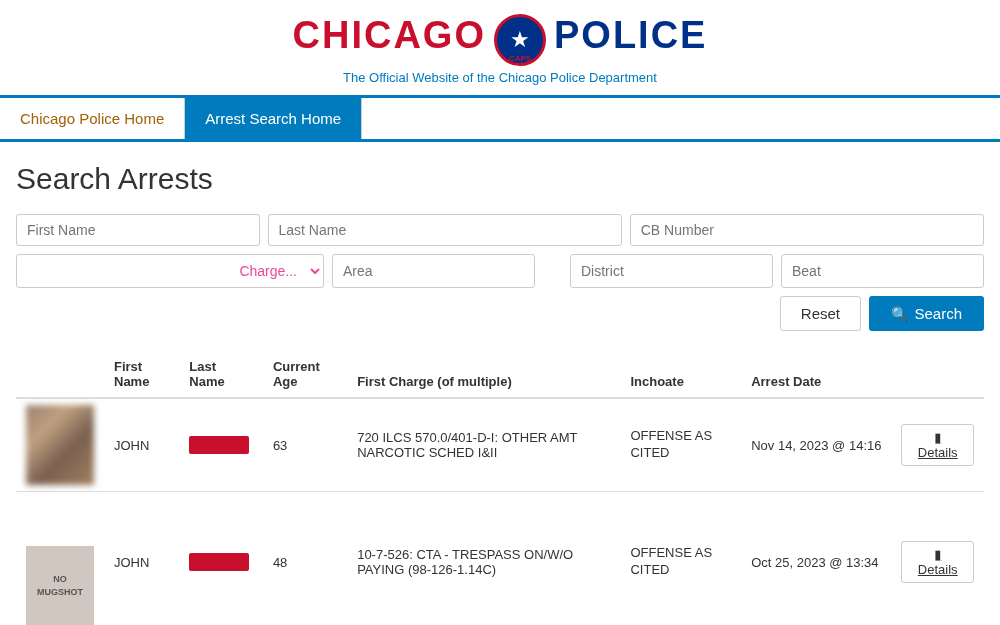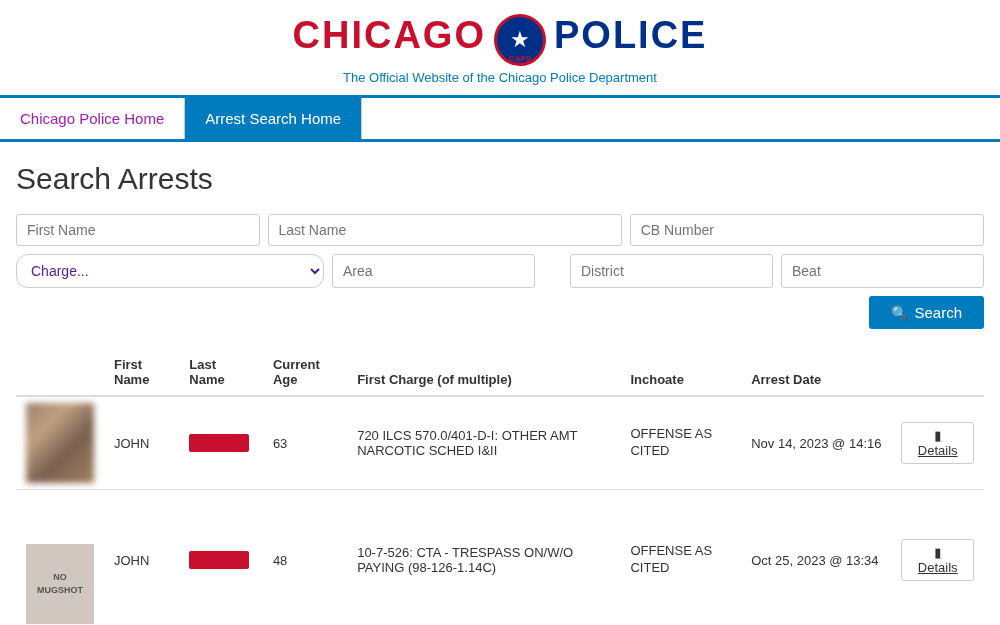--- a/index.html
+++ b/index.html
@@ -16,41 +16,41 @@
       border: 3px solid #c8102e; position: relative; flex-shrink: 0;
     }
     .caps-star { color: #fff; font-size: 22px; }
     .caps-label { color: #c8102e; font-size: 8px; font-weight: bold; position: absolute; bottom: 0; }
     .header-subtitle { color: #007bbd; font-size: 13px; margin-top: 4px; }
 
     
     .nav-bar { display: flex; background: #fff; border-bottom: 3px solid #007bbd; }
     .nav-item {
       padding: 12px 20px; font-size: 15px; cursor: pointer; font-weight: 500;
-      border-right: 1px solid #ccc; color: #a21caf; text-decoration: none;
+      border-right: 1px solid #ccc; color: #a16207; text-decoration: none;
     }
     .nav-item.active { background: #007bbd; color: #fff; }
 
     
     .main { padding: 20px 16px; }
     .page-title { font-size: 30px; font-weight: 300; color: #333; margin-bottom: 18px; }
 
     
     .search-form { margin-bottom: 20px; }
     .form-row { display: flex; gap: 8px; margin-bottom: 8px; }
     .form-input {
       border: 1px solid #ccc; border-radius: 3px; padding: 7px 10px;
       font-size: 14px; outline: none; color: #555;
     }
     .input-first-name { flex: 1; }
     .input-last-name { flex: 1.5; }
     .input-cb { flex: 1.5; }
     .select-charge {
-      flex: 2.5; border: 1px solid #ccc; border-radius: 12px; padding: 7px 10px;
-      font-size: 14px; color: #4c1d95; background: #fff; outline: none;
+      flex: 2.5; border: 1px solid #ccc; border-radius: 3px; padding: 7px 10px;
+      font-size: 14px; color: #ec4899; background: #fff; outline: none; text-align: right;
     }
     .input-area { flex: 1; }
     .input-district { flex: 1; margin-left: 27px; }
     .input-beat { flex: 1; }
 
     
     .btn-reset {
       padding: 8px 20px; background: #fff; border: 1px solid #ccc;
       border-radius: 3px; font-size: 15px; cursor: pointer; color: #333;
     }
@@ -123,20 +123,21 @@
     </div>
     <div class="form-row">
       <select class="select-charge">
         <option>Charge...</option>
       </select>
       <input class="form-input input-area" type="text" placeholder="Area" style="">
       <input class="form-input input-district" type="text" placeholder="District" style="">
       <input class="form-input input-beat" type="text" placeholder="Beat" style="">
     </div>
     <div class="form-row" style="justify-content: flex-end; margin-top: 6px;">
+      <button class="btn-reset">Reset</button>
       <button class="btn-search">
         <span class="search-icon">🔍</span>
         <span>Search</span>
       </button>
     </div>
   </div>
 
   <table class="results-table">
     <thead>
       <tr>

